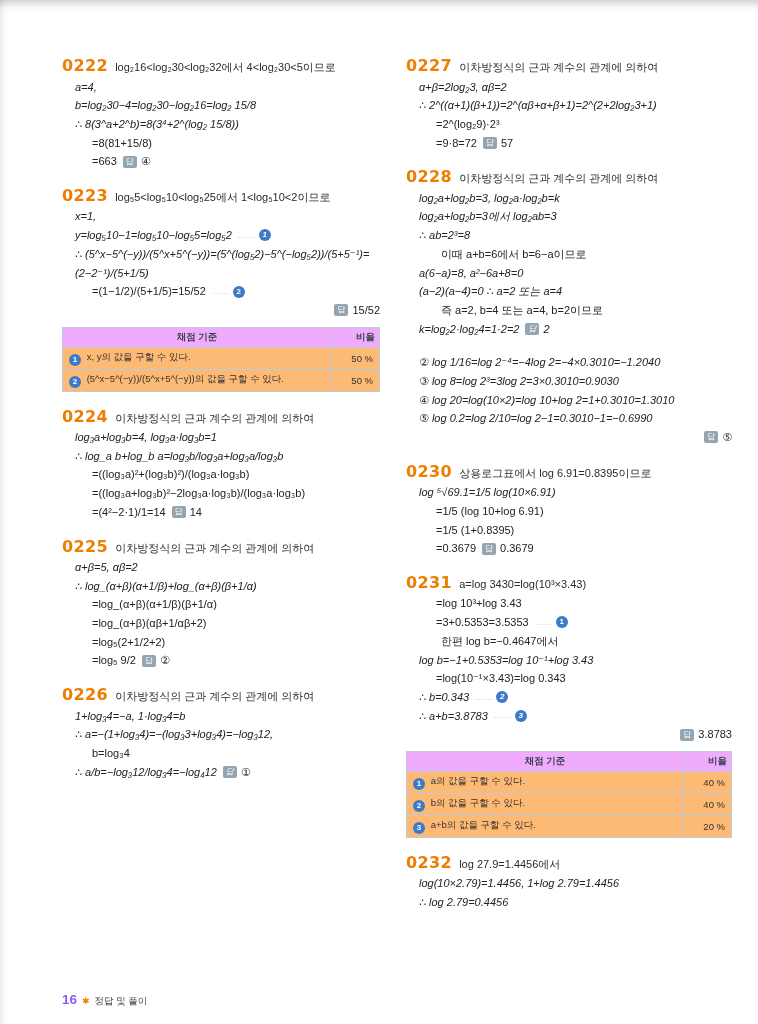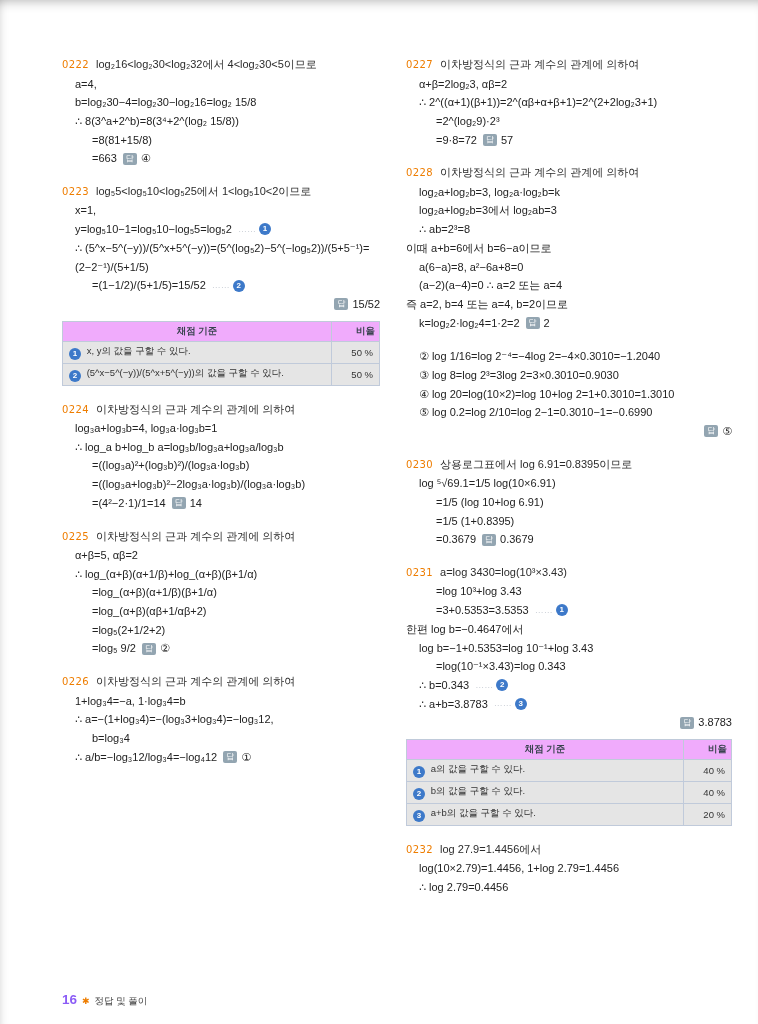--- a/index.html
+++ b/index.html
@@ -16,27 +16,27 @@
     box-shadow: inset 0 10px 12px -9px rgba(0,0,0,.30),
                 inset 9px 0 10px -9px rgba(0,0,0,.15);
   }
   .columns { display:flex; gap:26px; flex:1 1 auto; align-items:flex-start; }
   .col-left  { width:318px; flex:0 0 auto; }
   .col-right { width:326px; flex:0 0 auto; }
 
   .problem { margin-bottom:15px; }
   .phead { display:flex; align-items:baseline; gap:7px; margin-bottom:2px; }
   .pnum {
-    color:#ee7d00; font-weight:400; font-size:10px; letter-spacing:.4px;
+    color:#ee7d00; font-weight:700; font-size:16px; letter-spacing:.4px;
     font-family:"DejaVu Sans",sans-serif; flex:0 0 auto;
   }
   .pintro { font-size:11px; color:#2b2b2b; line-height:1.5; }
   .pline { font-size:11px; color:#222; line-height:1.7; }
-  .ind0 { padding-left:0; }
-  .ind1 { padding-left:13px; }
+  .ind0 { padding-left:0;margin-left:35px; }
+  .ind1 { padding-left:13px;font-style:italic; }
   .ind2 { padding-left:30px; }
   .flexline { display:flex; align-items:center; gap:6px; }
   .ansline  { display:flex; justify-content:flex-end; }
 
   .answer { display:inline-flex; align-items:center; gap:4px; white-space:nowrap; }
   .ans-icon {
     background:#93a5b1; color:#fff; font-size:8px; line-height:1;
     padding:2px 3px; border-radius:2px;
   }
   .ans-val { font-size:11px; color:#222; }
@@ -47,21 +47,21 @@
     display:inline-block; width:12px; height:12px; border-radius:50%;
     background:#3d79c9; color:#fff; font-size:8px; font-weight:700;
     line-height:12px; text-align:center;
   }
 
   .gtable { width:100%; border-collapse:collapse; margin:7px 0 14px; table-layout:fixed; }
   .gtable th {
     background:#f0abfc; border:1px solid #c0cada; font-size:9.5px; font-weight:700;
     color:#3a4450; padding:3px 4px; text-align:center;
   }
-  .gtable td { border:1px solid #c0cada; font-size:9.5px; color:#333; padding:3px 6px; background:#e5e5e5; }
+  .gtable td { border:1px solid #c0cada; font-size:9.5px; color:#333; padding:3px 6px; background:#fdba74; }
   .gtable .ratio { width:48px; text-align:right; }
   .gtable td.crit { text-align:left; }
   .crit .stepdot { margin-right:3px; vertical-align:-2px; }
 
   .footer { margin-top:auto; display:flex; align-items:baseline; gap:5px; padding-top:8px; }
   .fnum  { font-size:13.5px; font-weight:700; color:#8b5cf6; }
   .fstar { color:#ee7d00; font-size:9px; }
   .flabel { font-size:9.5px; color:#444; }
 </style>
 </head>

